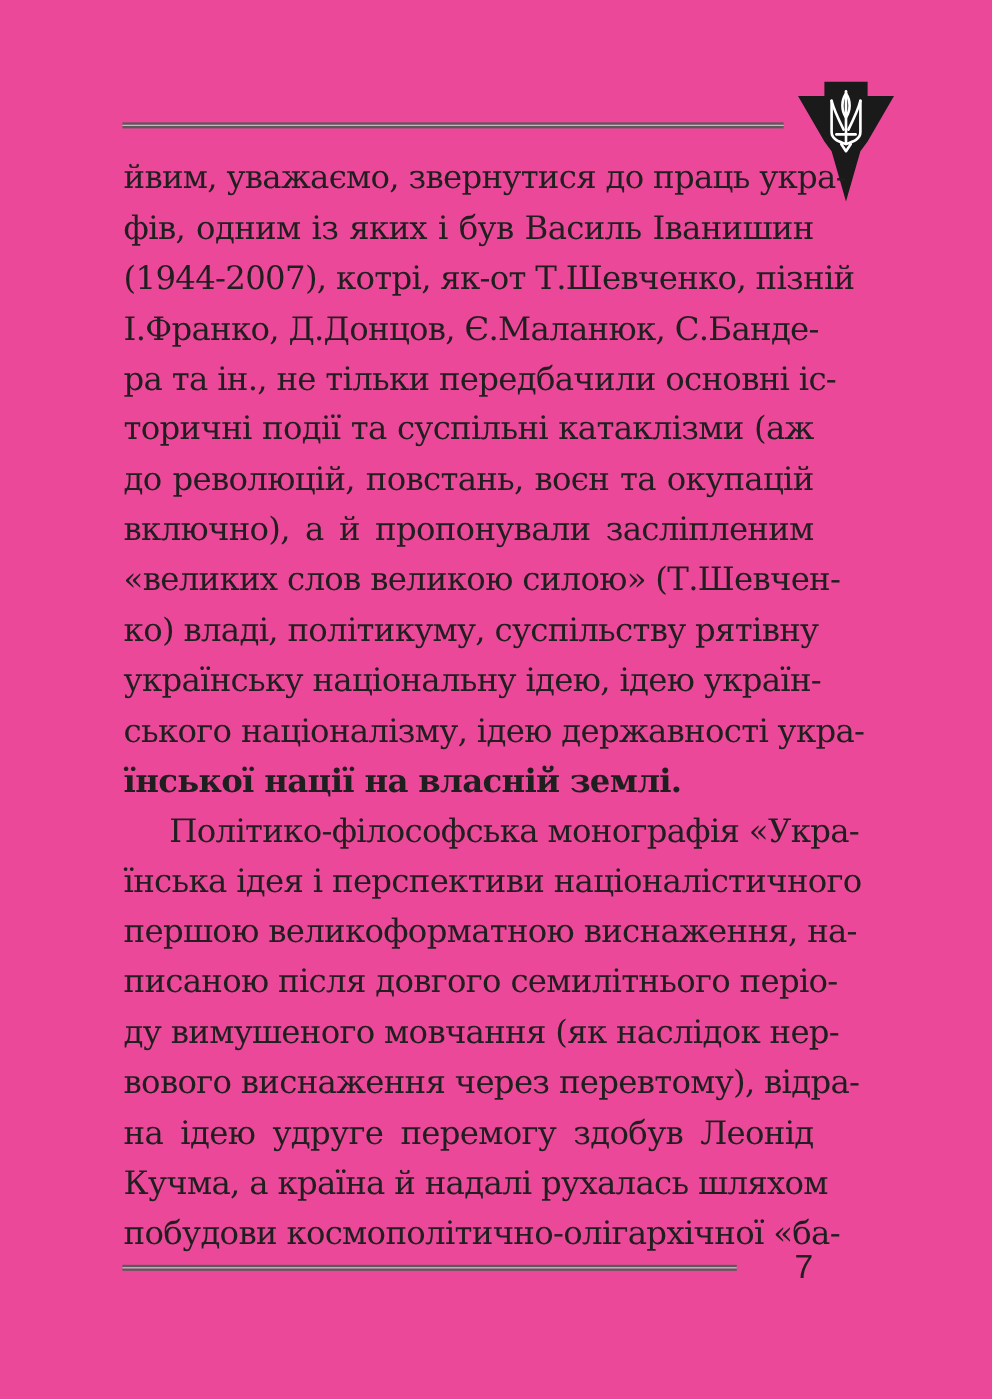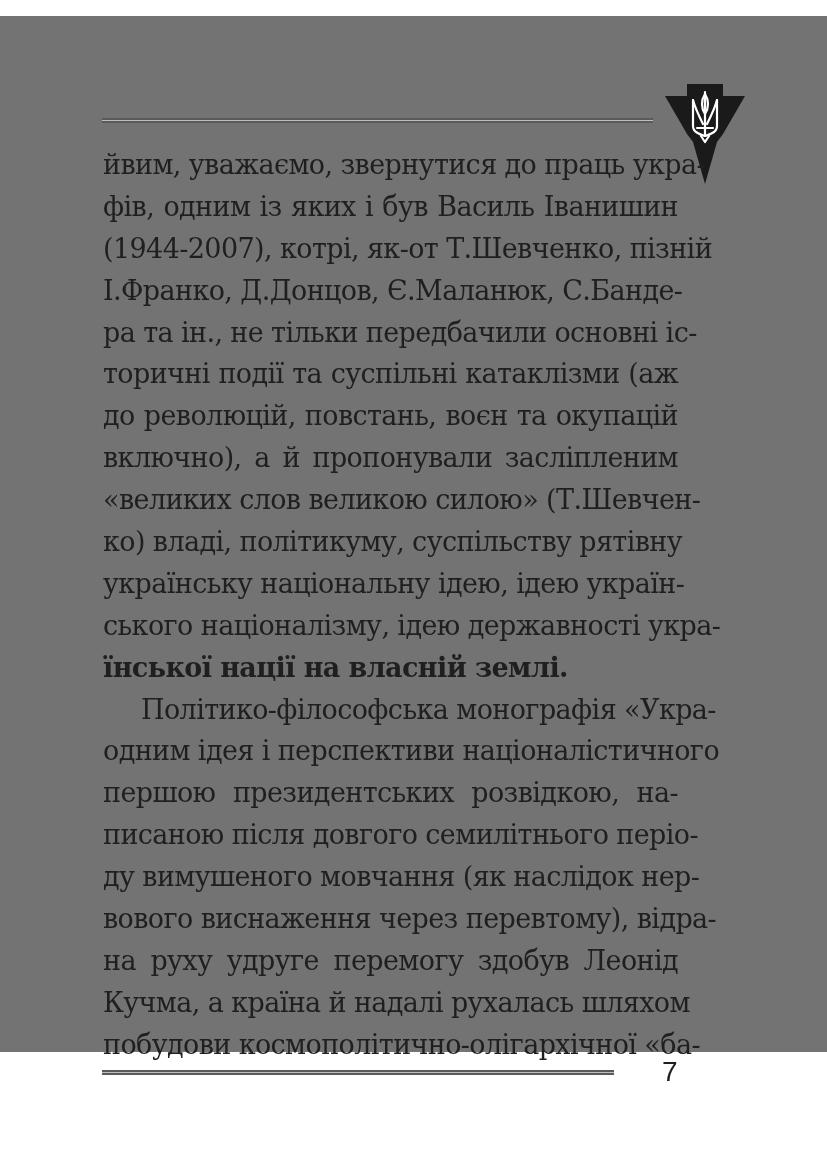--- a/index.html
+++ b/index.html
@@ -1,17 +1,17 @@
 <!DOCTYPE html>
 <html><head>
   <meta charset="utf-8">
   <style>
     html, body { margin: 0; padding: 0; background: #ffffff; }
     body { width: 827px; height: 1166px; position: relative; overflow: hidden; }
-    .page { position: absolute; left: 0; top: 16px; width: 827px; height: 1036px; background: #737373; }
+    .page { position: absolute; left: 0; top: 0; width: 827px; height: 1166px; background: #ec4899; }
     .rule { position: absolute; height: 5px; border-top: 2px solid #5a5a5a; border-bottom: 2px solid #5a5a5a; box-sizing: border-box; }
     .rule::after { content: ""; position: absolute; left: 0; right: 0; top: 0; height: 1px; background: #bdbdbd; }
     .rule-top { left: 102px; top: 102px; width: 551px; }
     .rule-bottom { left: 102px; top: 1054px; width: 512px; }
     .emblem { position: absolute; left: 665px; top: 68px; width: 80px; height: 100px; }
     .text { position: absolute; left: 103px; top: 128px; width: 575px;
       font-family: "DejaVu Serif", "Liberation Serif", serif; font-size: 27px; line-height: 41.9px;
       color: #1f1f1f; letter-spacing: -0.6px; }
     .line { display: block; text-align: justify; text-align-last: justify; white-space: nowrap; height: 41.9px; overflow: visible; }
     .line.last { text-align-last: left; font-weight: bold; }
@@ -50,25 +50,25 @@
     <span class="line">торичні події та суспільні катаклізми (аж</span>
     <span class="line">до революцій, повстань, воєн та окупацій</span>
     <span class="line">включно), а й пропонували засліпленим</span>
     <span class="line">«великих слов великою силою» (Т.Шевчен-</span>
     <span class="line">ко) владі, політикуму, суспільству рятівну</span>
     <span class="line">українську національну ідею, ідею україн-</span>
     <span class="line">ського націоналізму, ідею державності укра-</span>
     <span class="line last">їнської нації на власній землі.</span>
 
     <span class="line indent">Політико-філософська монографія «Укра-</span>
-    <span class="line">одним ідея і перспективи націоналістичного</span>
-    <span class="line">першою президентських розвідкою, на-</span>
+    <span class="line">їнська ідея і перспективи націоналістичного</span>
+    <span class="line">першою великоформатною виснаження, на-</span>
     <span class="line">писаною після довгого семилітнього періо-</span>
     <span class="line">ду вимушеного мовчання (як наслідок нер-</span>
     <span class="line">вового виснаження через перевтому), відра-</span>
-    <span class="line">на руху удруге перемогу здобув Леонід</span>
+    <span class="line">на ідею удруге перемогу здобув Леонід</span>
     <span class="line">Кучма, а країна й надалі рухалась шляхом</span>
     <span class="line">побудови космополітично-олігархічної «ба-</span>
   </div>
 
   <div class="rule rule-bottom"></div>
   <div class="pagenum">7</div>
 </div>
 
 </body></html>

